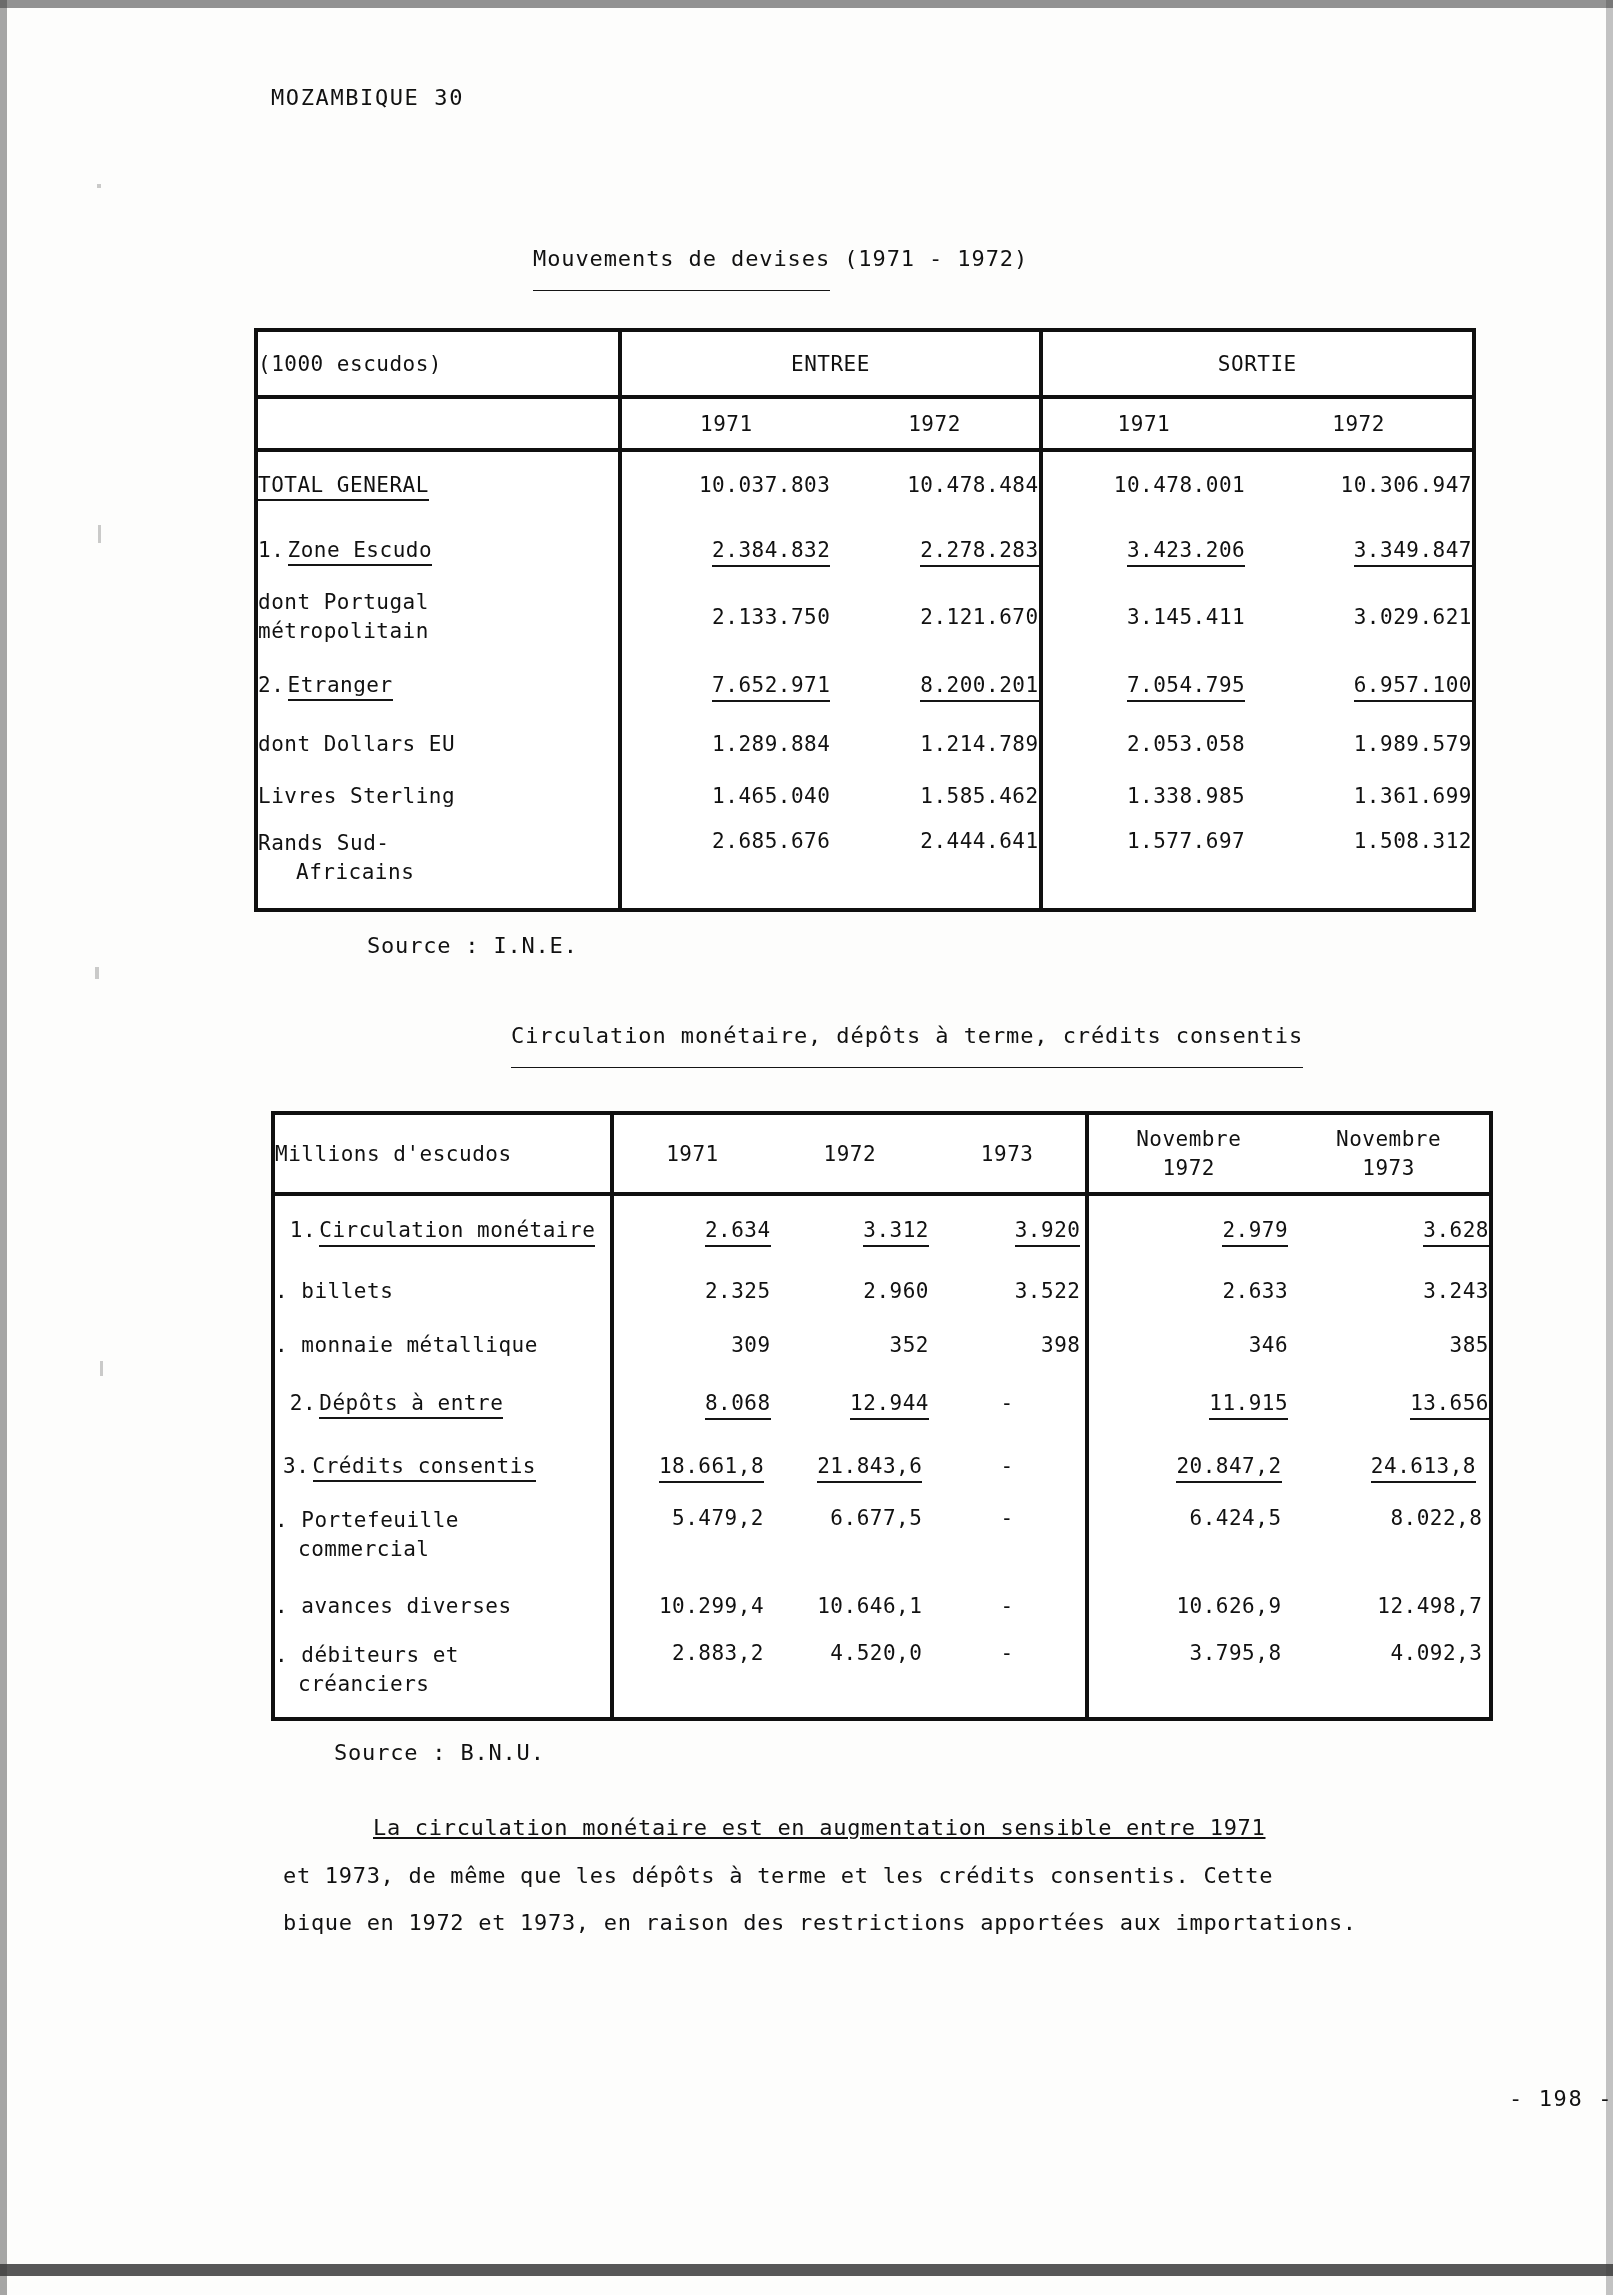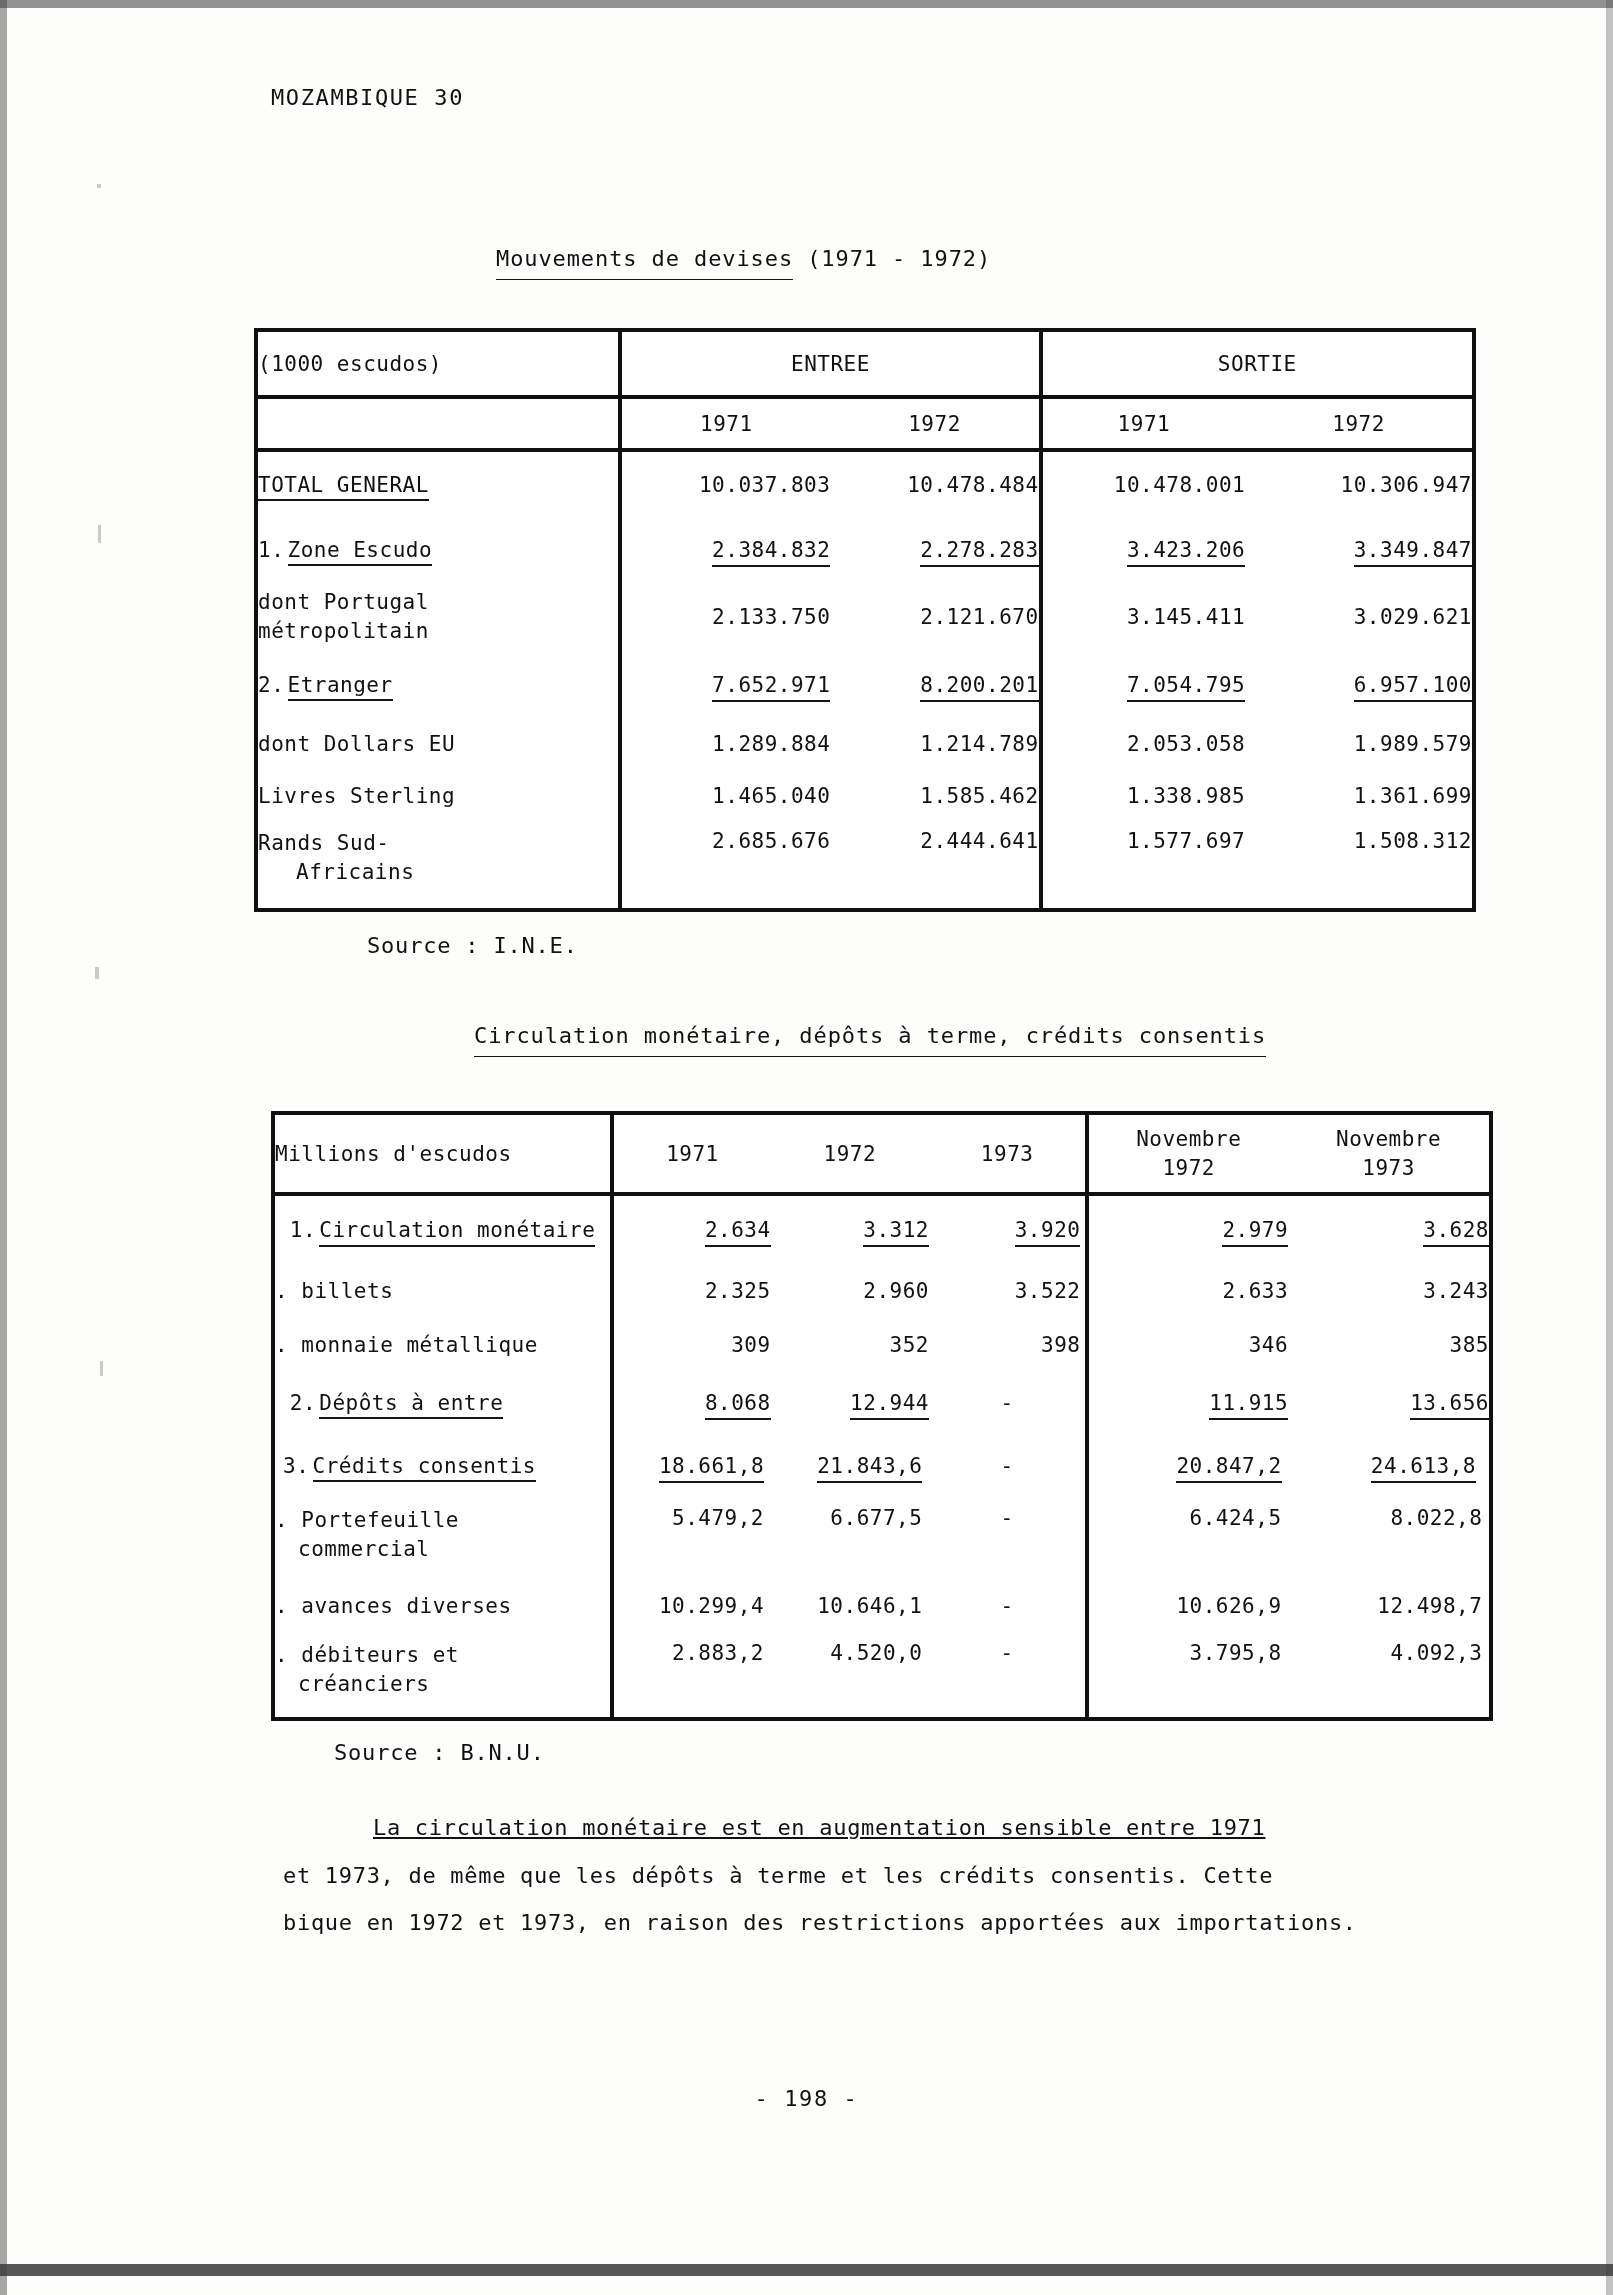--- a/index.html
+++ b/index.html
@@ -46,21 +46,22 @@
 
   
   .section-title {
     position: absolute;
     font-size: 22px;
     letter-spacing: 0.9px;
     white-space: nowrap;
   }
   .section-title .ul {
     border-bottom: 1.6px solid #151515;
-    padding-bottom: 8px;
+    padding-bottom: 19px;
+    margin-left: 37px;
   }
   #title-1 { left: 496px; top: 246px; }
   #title-2 { left: 474px; top: 1023px; }
 
   
   .tbl {
     position: absolute;
     border: 4.1px solid #101010;
     box-sizing: border-box;
     background: #ffffff;
@@ -134,21 +135,21 @@
   }
   #body-text .ln { display: block; white-space: nowrap; }
   #body-text .ln.first { text-indent: 90px; text-decoration: underline; }
 
   
   #folio {
     position: absolute;
     left: 0;
     top: 2086px;
     width: 1613px;
-    text-align: center;
+    text-align: right;
     font-size: 22px;
     letter-spacing: 1.6px;
   }
 </style>
 </head>
 <body>
 
 <div id="page">
 
   <div class="scan-edge top"></div>

